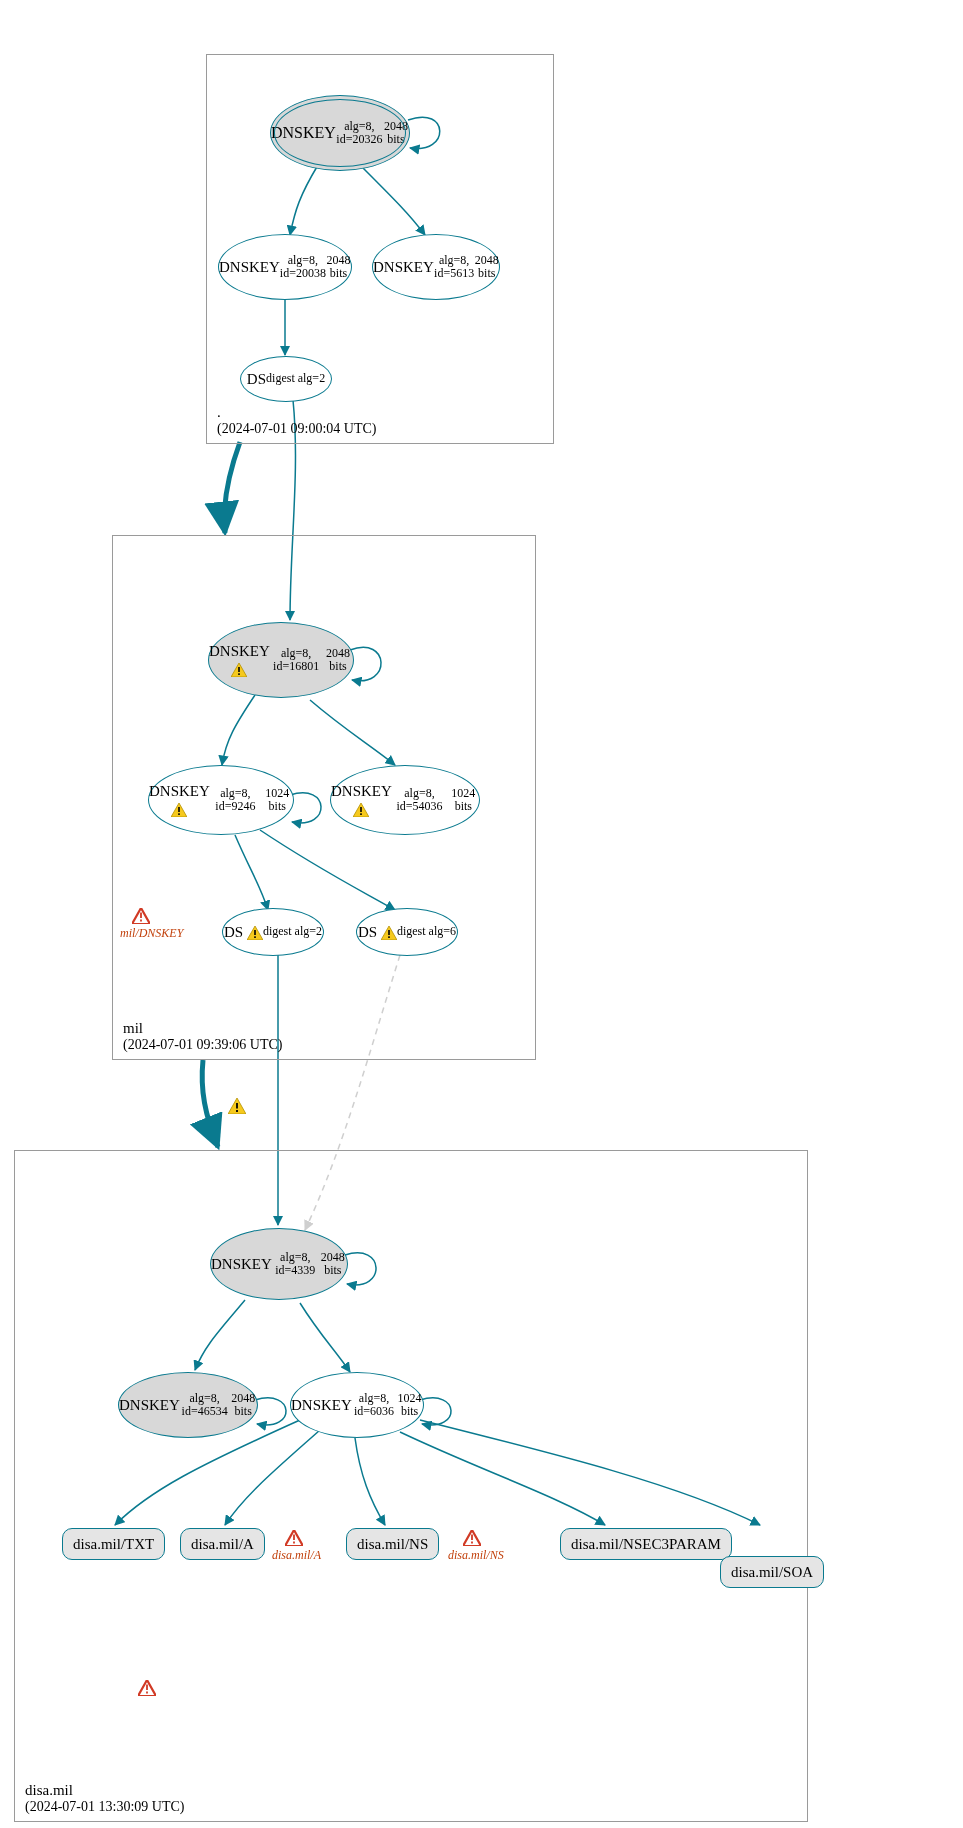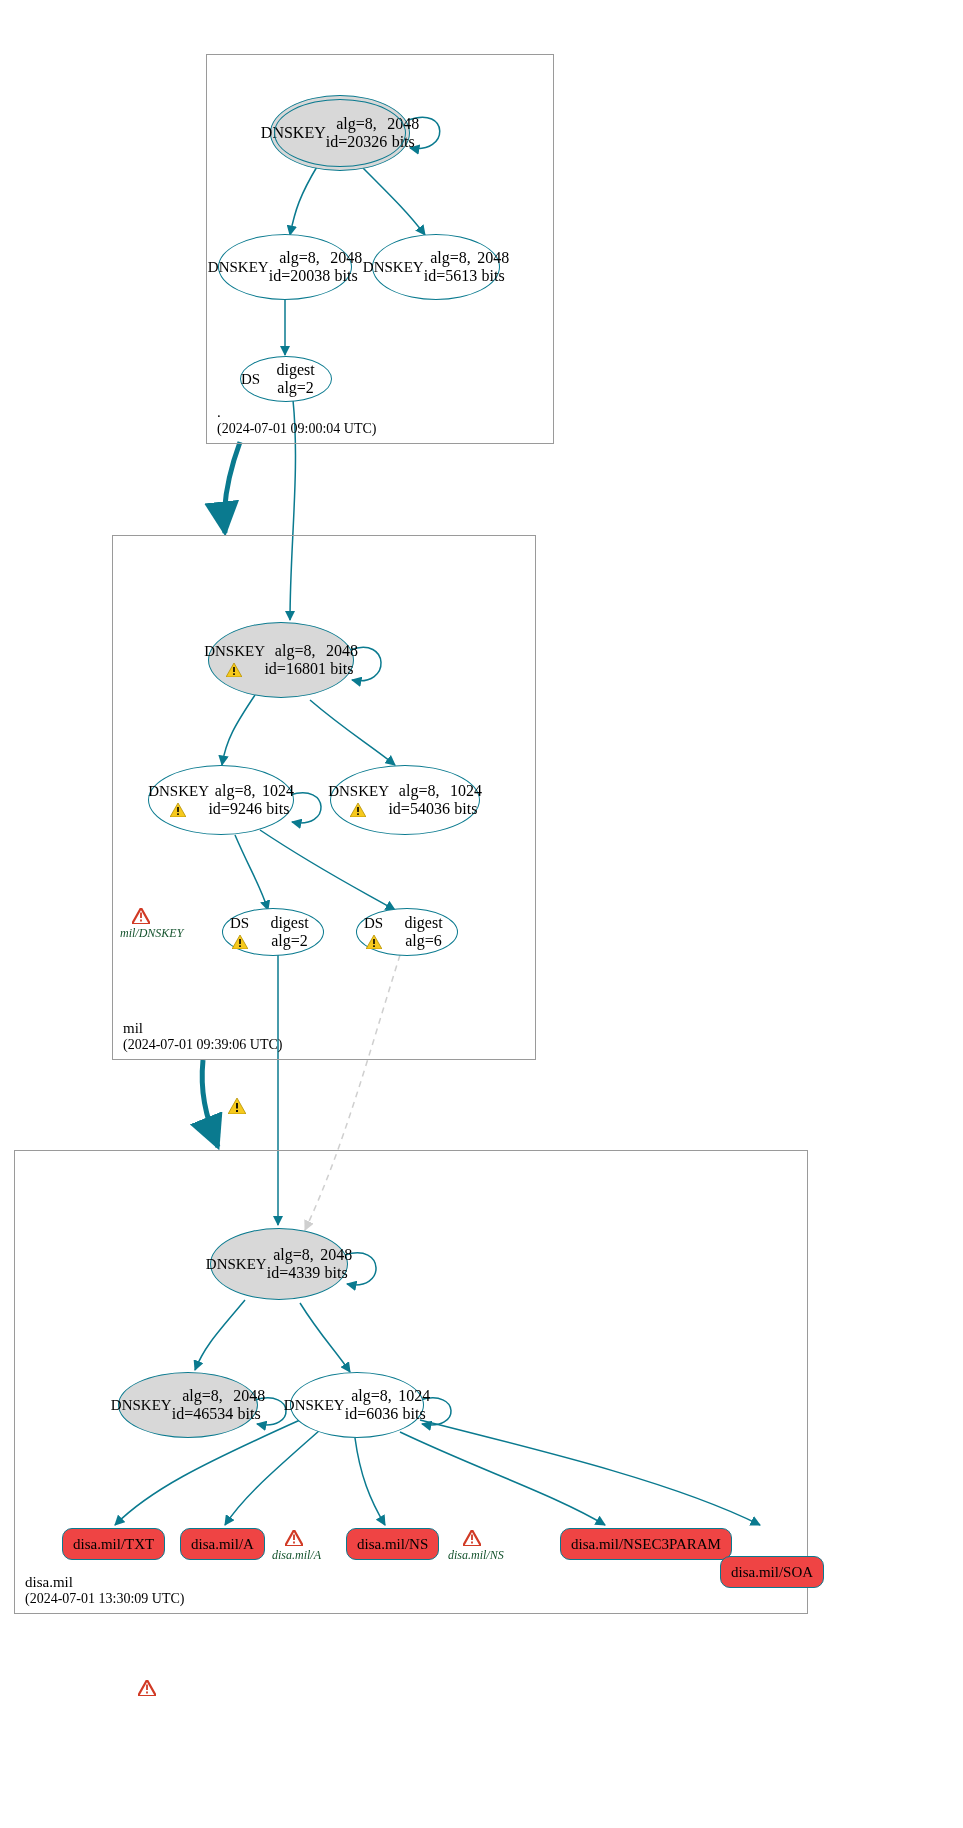--- a/index.html
+++ b/index.html
@@ -55,32 +55,32 @@
     content: "";
     position: absolute;
     left: 3px; right: 3px; top: 3px; bottom: 3px;
     border: 1.5px solid #0a7a8f;
     border-radius: 50%;
     pointer-events: none;
   }
   .rrect {
     border: 1.5px solid #0a7a8f;
     border-radius: 10px;
-    background: #ef4444;
+    background: #e5e5e5;
     padding: 0 10px;
     height: 32px;
     white-space: nowrap;
   }
   .title-line { font-size: 15px; }
   .title-line.big { font-size: 16px; }
-  .detail-line { font-size: 16px; }
+  .detail-line { font-size: 12px; }
   .warn-label {
     position: absolute;
     font-size: 12px;
-    color: #14532d;
+    color: #c2410c;
     font-style: italic;
   }
   
   .icon {
     display: inline-block;
     vertical-align: middle;
   }
   .icon svg { display: block; }
   .pos-icon { position: absolute; }
   
@@ -160,21 +160,21 @@
   <div class="zone-box" style="left:206px; top:54px; width:348px; height:390px;">
     <div class="zone-label">.</div>
     <div class="zone-ts">(2024-07-01 09:00:04 UTC)</div>
   </div>
 
   <div class="zone-box" style="left:112px; top:535px; width:424px; height:525px;">
     <div class="zone-label">mil</div>
     <div class="zone-ts">(2024-07-01 09:39:06 UTC)</div>
   </div>
 
-  <div class="zone-box" style="left:14px; top:1150px; width:794px; height:464px;">
+  <div class="zone-box" style="left:14px; top:1150px; width:794px; height:672px;">
     <div class="zone-label">disa.mil</div>
     <div class="zone-ts">(2024-07-01 13:30:09 UTC)</div>
   </div>
 
   <div class="node ellipse grey double" style="left:270px; top:95px; width:140px; height:76px;">
     <span class="title-line big">DNSKEY</span>
     <span class="detail-line">alg=8, id=20326</span>
     <span class="detail-line">2048 bits</span>
   </div>
 

